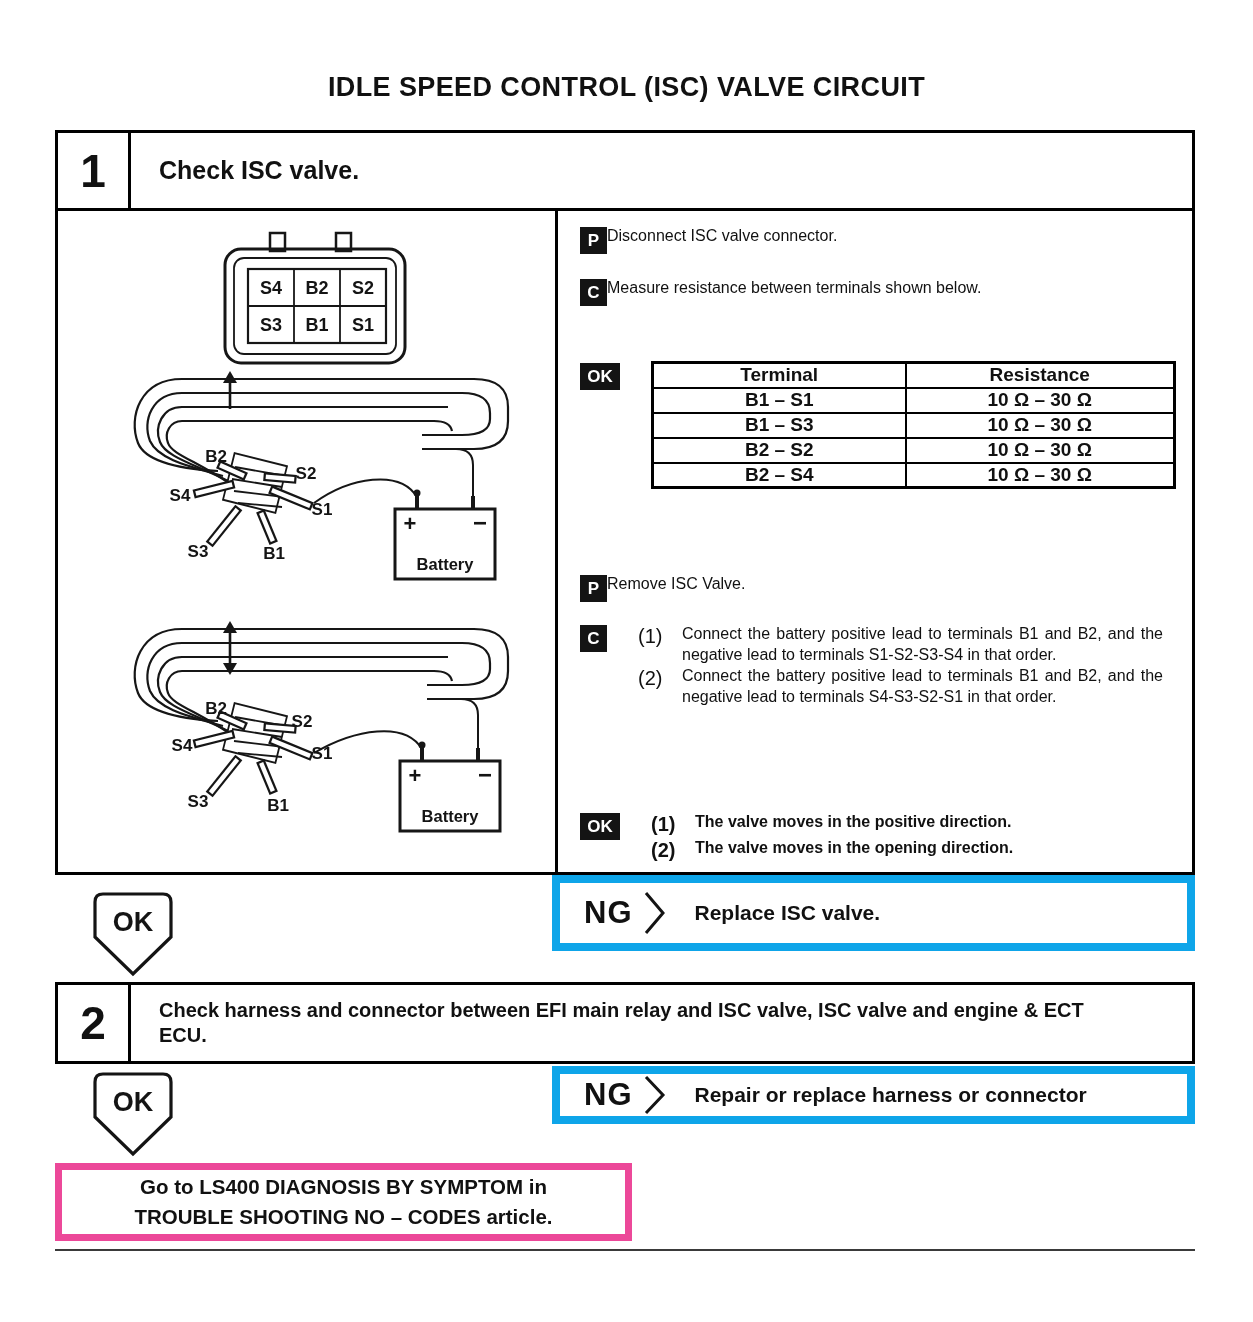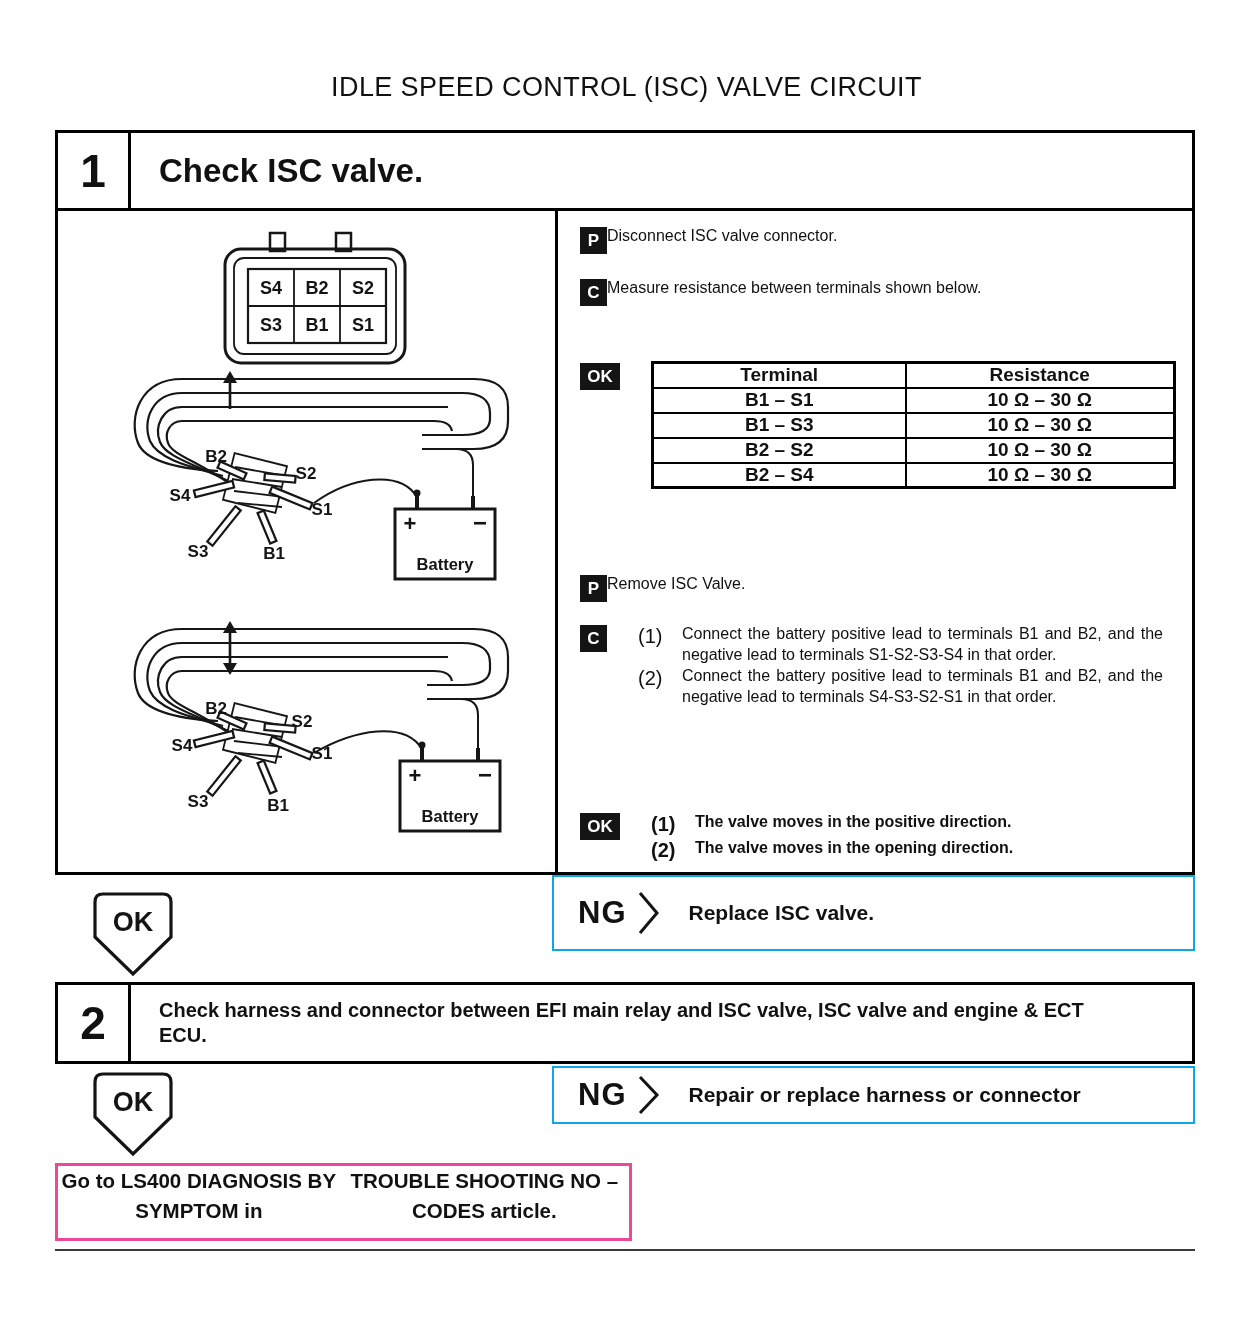--- a/index.html
+++ b/index.html
@@ -6,32 +6,32 @@
   html, body { background: #ffffff; }
   body {
     width: 1253px; height: 1322px; position: relative;
     font-family: "Liberation Sans", sans-serif;
     color: #111;
   }
   .page { position: relative; width: 1253px; height: 1322px; overflow: hidden; }
 
   .page-title {
     position: absolute; top: 72px; left: 0; width: 100%;
-    text-align: center; font-size: 27px; font-weight: normal; letter-spacing: .4px;
+    text-align: center; font-size: 27px; font-weight: bold; letter-spacing: .4px;
   }
 
   
   .box1 { position: absolute; left: 55px; top: 130px; width: 1140px; height: 745px; border: 3px solid #000; }
   .box-header { display: flex; height: 78px; border-bottom: 3px solid #000; }
   .num-cell {
     width: 73px; border-right: 3px solid #000; flex: none;
     display: flex; align-items: center; justify-content: center;
     font-size: 46px; font-weight: bold;
   }
-  .header-title { flex: 1; display: flex; align-items: center; padding-left: 28px; font-size: 33px; font-weight: bold; }
+  .header-title { flex: 1; display: flex; align-items: center; padding-left: 28px; font-size: 25px; font-weight: bold; }
 
   .illus { position: absolute; left: 12px; top: 78px; width: 497px; height: 661px; }
   .procedure { position: absolute; left: 497px; top: 78px; width: 637px; height: 661px; border-left: 3px solid #000; }
 
   .prow { position: absolute; left: 0; display: flex; align-items: flex-start; padding-left: 22px; }
   .badge {
     min-width: 27px; height: 27px; background: #141414; color: #fff;
     display: flex; align-items: center; justify-content: center;
     font-weight: bold; font-size: 17px; flex: none; margin-top: 2px;
   }
@@ -44,35 +44,35 @@
   .pitxt { width: 481px; font-size: 16px; line-height: 1.32; text-align: justify; }
   .plist-bold .pnum, .plist-bold .pitxt { font-weight: bold; text-align: left; }
 
   .rtable { border-collapse: collapse; margin-left: 31px; width: 525px; border: 3px solid #000; }
   .rtable th, .rtable td {
     border: 2px solid #000; text-align: center; vertical-align: middle;
     font-size: 19px; font-weight: bold; height: 25px; padding: 0;
   }
 
   .ng-box {
-    position: absolute; width: 643px; border: 2px solid #0ea5e9; background: #fff;
+    position: absolute; width: 643px; border: 8px solid #0ea5e9; background: #fff;
     display: flex; align-items: center;
   }
   .ng-label { font-size: 31px; font-weight: bold; margin-left: 24px; letter-spacing: 1px; }
   .ng-chev { margin-left: 10px; flex: none; }
   .ng-action { font-size: 21px; font-weight: bold; margin-left: 28px; }
 
   .ok-flow { position: absolute; width: 86px; height: 88px; }
 
   .box2 { position: absolute; left: 55px; top: 982px; width: 1140px; height: 82px; border: 3px solid #000; display: flex; }
   .step2-title { font-size: 20px; line-height: 1.25; max-width: 1000px; }
 
   .footer-box {
-    position: absolute; left: 55px; top: 1163px; width: 577px; height: 78px; border: 3px solid #ec4899;
-    display: flex; flex-direction: row; justify-content: center;
+    position: absolute; left: 55px; top: 1163px; width: 577px; height: 78px; border: 7px solid #ec4899;
+    display: flex; flex-direction: column; justify-content: center;
     text-align: center; font-weight: bold; font-size: 20.5px; line-height: 1.45;
   }
   .bottom-rule { position: absolute; left: 55px; top: 1249px; width: 1140px; height: 2px; background: #3a3a3a; }
 
   svg text { font-family: "Liberation Sans", sans-serif; font-weight: bold; fill: #141414; }
 </style>
 </head>
 <body>
 
 <div class="page">

